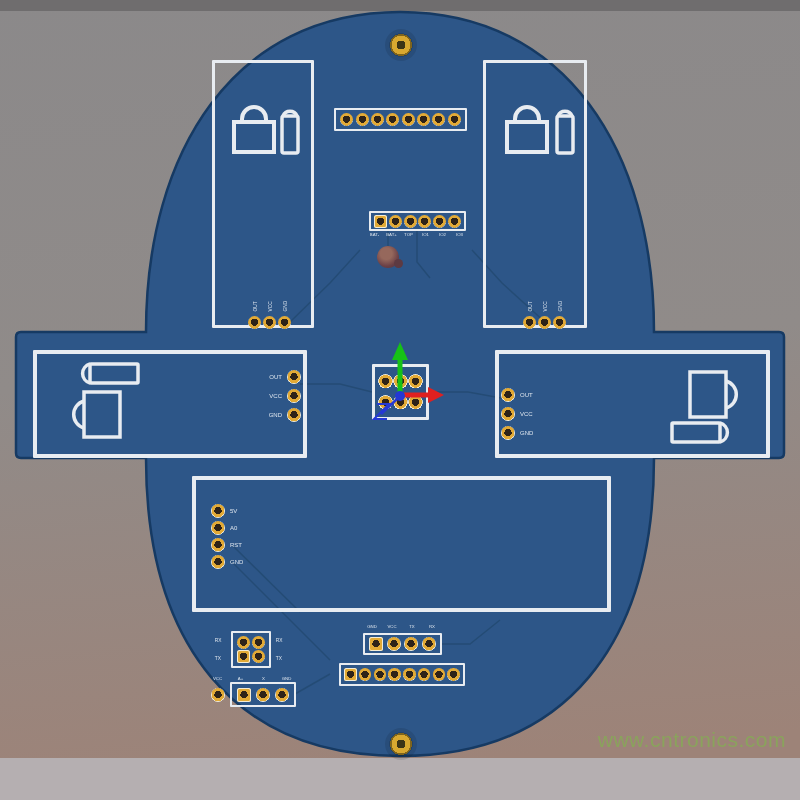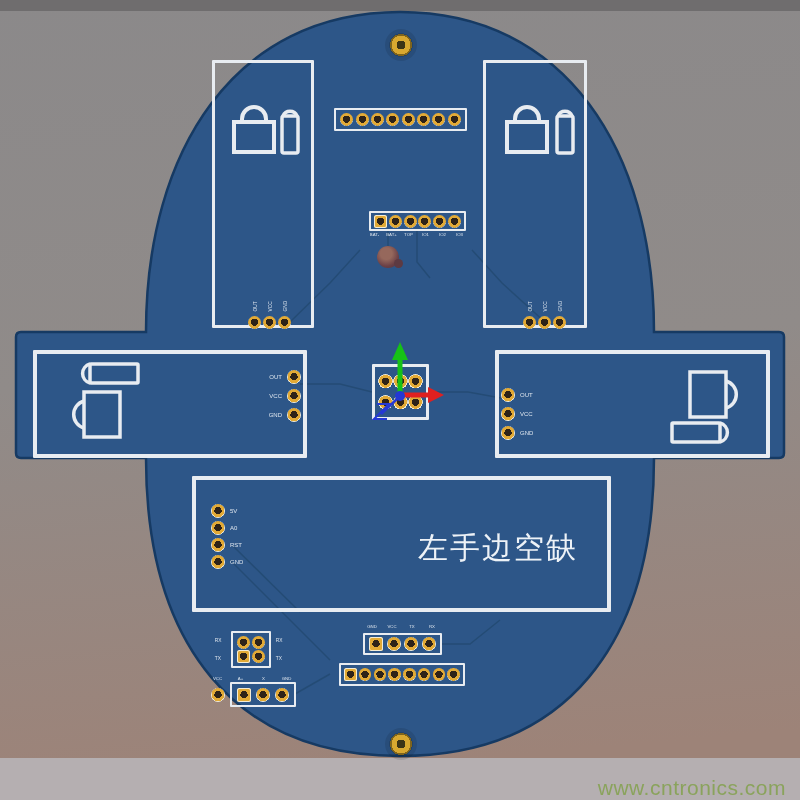--- a/index.html
+++ b/index.html
@@ -10,21 +10,21 @@
     --trace:#234a72;
   }
   html,body{margin:0;padding:0;background:#777;}
   #stage{
     position:relative;width:800px;height:800px;overflow:hidden;
     background:linear-gradient(175deg,#8b898a 0%,#908b89 45%,#9d8378 92%);
     font-family:"Liberation Sans",sans-serif;
   }
   .strip-top{position:absolute;left:0;top:0;width:800px;height:11px;background:#6f6d6e;}
   .strip-bottom{position:absolute;left:0;top:758px;width:800px;height:42px;background:#b5afb1;}
-  .watermark{position:absolute;right:14px;top:776px;font-size:21px;color:#8aa35c;letter-spacing:.5px;}
+  .watermark{position:absolute;right:14px;top:728px;font-size:21px;color:#8aa35c;letter-spacing:.5px;}
   #board-svg{position:absolute;left:0;top:0;}
   .box{position:absolute;border:3px solid var(--silk);box-sizing:border-box;border-radius:1px;}
   .bw4{border-width:4px;}
   .bw2{border-width:2px;}
   
   .pads{display:flex;}
   .pad{
     display:inline-block;width:15px;height:15px;border-radius:50%;flex:0 0 auto;
     background:radial-gradient(circle at 50% 48%, var(--hole) 0 3.6px, var(--gold) 3.6px 6.4px, #f3ecd6 6.4px 7.3px, rgba(0,0,0,0) 7.3px);
   }
@@ -334,21 +334,20 @@
       <div class="punit">
         <span class="pad"></span>
         <span class="plabel">RST</span>
       </div>
       <div class="punit">
         <span class="pad"></span>
         <span class="plabel">GND</span>
       </div>
     </div>
 
-  <div class="cjk-text">左手边空缺</div>
 
   <div id="box-jumper" class="box bw2 pads">
       <div class="punit">
         <span class="pad"></span>
       </div>
       <div class="punit">
         <span class="pad"></span>
       </div>
       <div class="punit">
         <span class="pad sq"></span>

